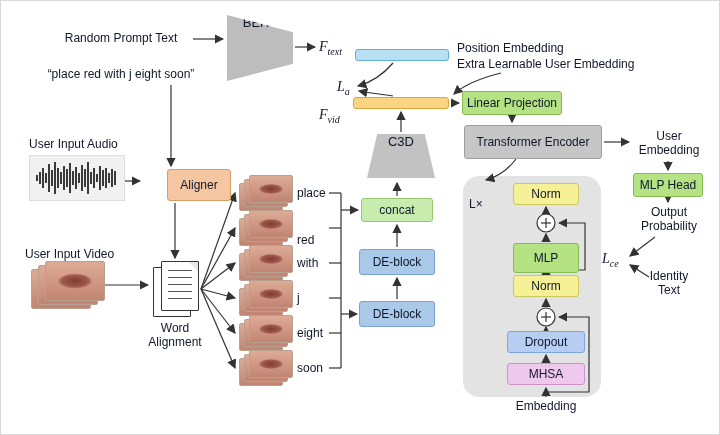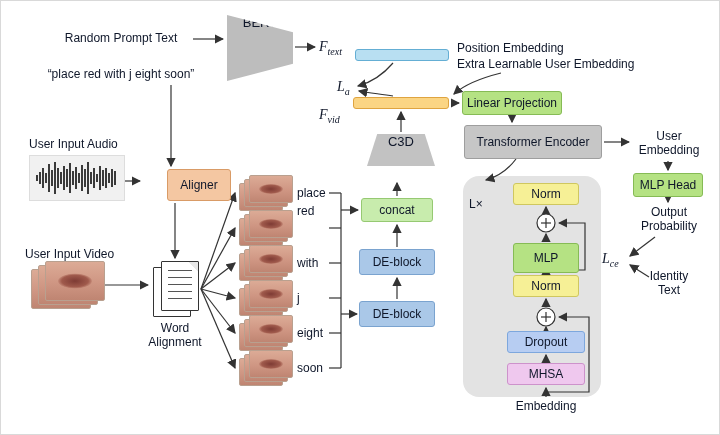--- a/index.html
+++ b/index.html
@@ -157,21 +157,21 @@
   <div class="txt" style="left:456px;top:40px;width:210px">Position Embedding</div>
   <div class="txt" style="left:456px;top:56px;width:230px">Extra Learnable User Embedding</div>
 
   <div class="node green" style="left:461px;top:90px;width:100px;height:24px">Linear Projection</div>
   <div class="node grayb" style="left:463px;top:124px;width:138px;height:34px">Transformer Encoder</div>
   <div class="txt center" style="left:633px;top:128px;width:70px">User Embedding</div>
   <div class="node green" style="left:632px;top:172px;width:70px;height:24px">MLP Head</div>
   <div class="txt center" style="left:628px;top:204px;width:80px">Output Probability</div>
   <div class="txt center" style="left:638px;top:268px;width:60px">Identity Text</div>
 
-  <div class="trap c3d" style="left:366px;top:133px;width:68px;height:32px">
+  <div class="trap c3d" style="left:366px;top:133px;width:68px;height:44px">
     <span>C3D</span>
   </div>
   <div class="node lightgreen" style="left:360px;top:197px;width:72px;height:24px">concat</div>
   <div class="node blueb" style="left:358px;top:248px;width:76px;height:26px">DE-block</div>
   <div class="node blueb" style="left:358px;top:300px;width:76px;height:26px">DE-block</div>
 
   <div class="txt" style="left:28px;top:136px;width:110px">User Input Audio</div>
   <div class="wavebox" style="left:28px;top:154px;width:94px;height:44px">
     <svg width="88" height="40" style="margin:2px 0 0 3px">
       <path d="M4 17V23 M7 14V26 M10 10V30 M13 15V25 M16 6V34 M19 12V28 M22 4V36 M25 10V30 M28 14V26 M31 8V32 M34 11V29 M37 5V35 M40 13V27 M43 9V31 M46 15V25 M49 7V33 M52 11V29 M55 4V36 M58 14V26 M61 10V30 M64 16V24 M67 8V32 M70 12V28 M73 10V30 M76 15V25 M79 11V29 M82 13V27" stroke="#1b1b1b" stroke-width="1.7" fill="none"></path>
@@ -197,21 +197,21 @@
       <div class="frame f2"></div>
       <div class="frame f3"></div>
   </div>
   <div class="txt" style="left:296px;top:185px;width:36px">place</div>
 
   <div class="stack" style="left:238px;top:209px;width:54px;height:36px">
     <div class="frame f1"></div>
       <div class="frame f2"></div>
       <div class="frame f3"></div>
   </div>
-  <div class="txt" style="left:296px;top:203px;width:36px">red</div>
+  <div class="txt" style="left:296px;top:232px;width:36px">red</div>
 
   <div class="stack" style="left:238px;top:244px;width:54px;height:36px">
     <div class="frame f1"></div>
       <div class="frame f2"></div>
       <div class="frame f3"></div>
   </div>
   <div class="txt" style="left:296px;top:255px;width:36px">with</div>
 
   <div class="stack" style="left:238px;top:279px;width:54px;height:36px">
     <div class="frame f1"></div>

